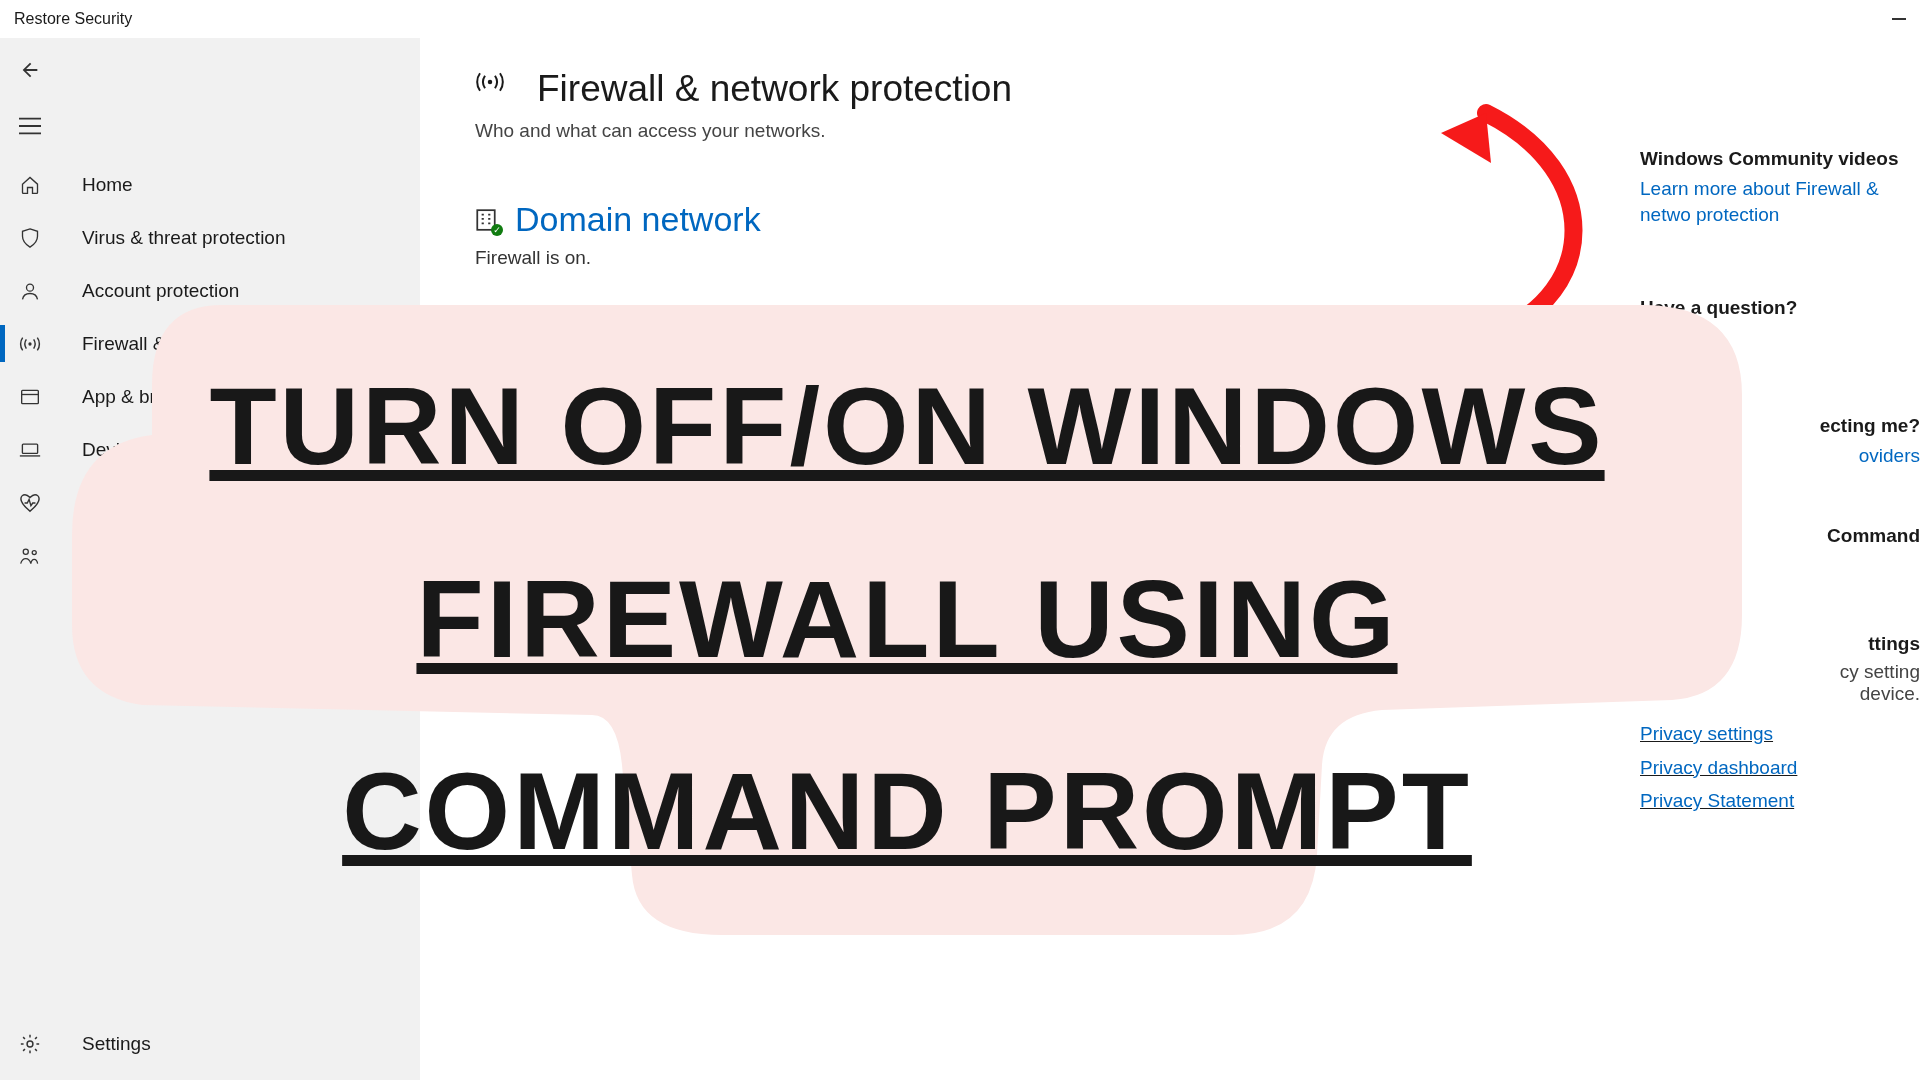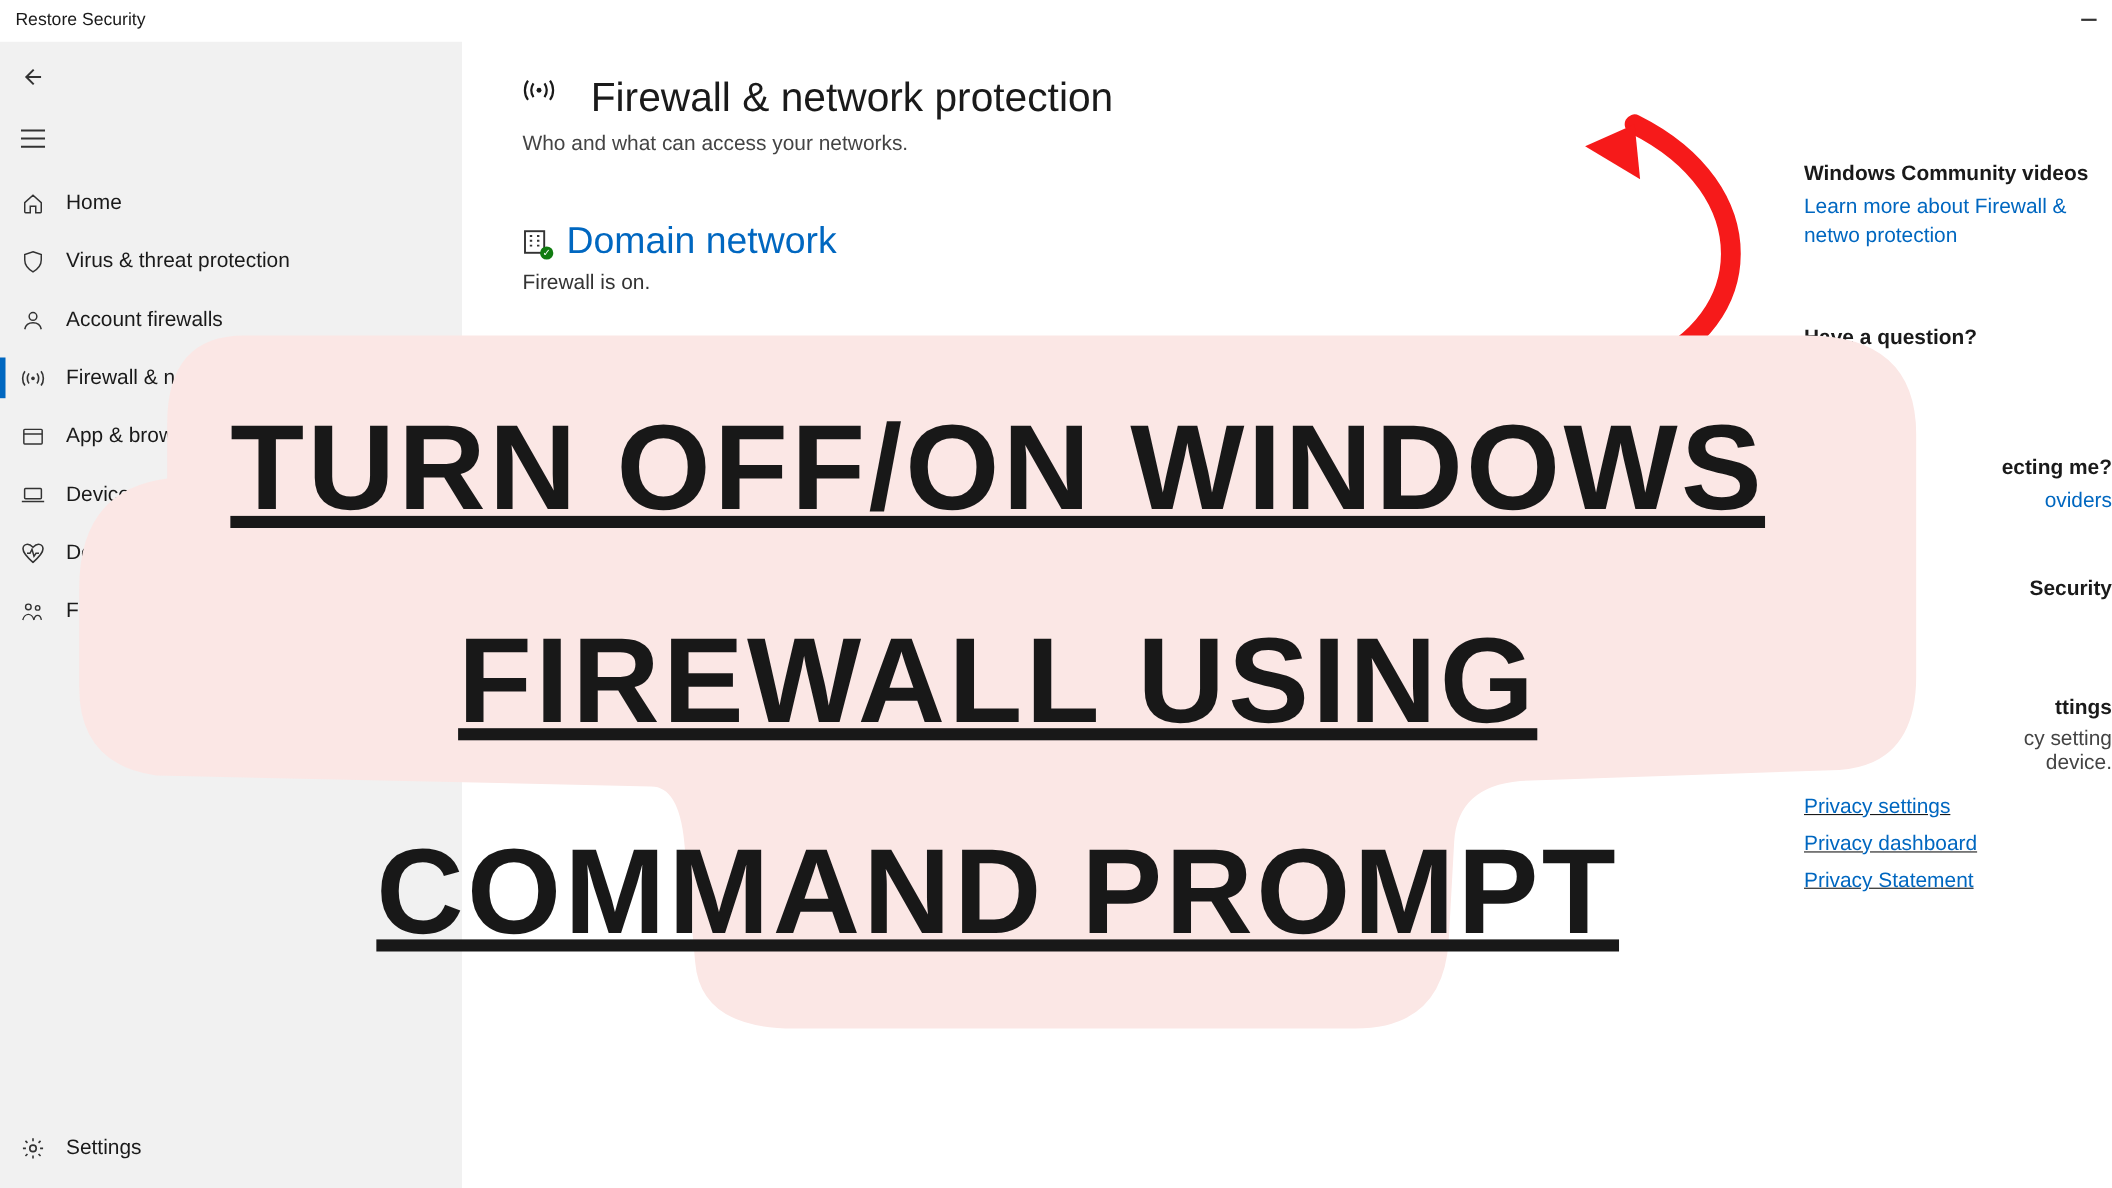--- a/index.html
+++ b/index.html
@@ -45,21 +45,21 @@
     width: 60px; height: 56px;
     display:flex; align-items:center; justify-content:center;
     font-size: 22px;
     color:#333;
   }
   .nav-list { flex:1; display:flex; flex-direction:column; margin-top:4px;}
   .nav-item {
     display:flex; align-items:center;
     height: 53px;
     padding-left: 18px;
-    gap: 18px;
+    gap: 40px;
     font-size: 19px;
     color:#1a1a1a;
     position:relative;
   }
   .nav-item.active::before {
     content:"";
     position:absolute; left:0; top:8px; bottom:8px; width:5px;
     background:#0067c0;
   }
   .nav-item .icon-slot {
@@ -192,21 +192,21 @@
         </span>
         <span>Virus &amp; threat protection</span>
       </div>
       <div class="nav-item">
         <span class="icon-slot">
           <svg width="20" height="20" viewBox="0 0 24 24">
               <circle cx="12" cy="8" r="4.2" fill="none" stroke="#333" stroke-width="1.6"></circle>
               <path d="M3 22c1-5 5-7 9-7s8 2 9 7" fill="none" stroke="#333" stroke-width="1.6"></path>
             </svg>
         </span>
-        <span>Account firewalls</span>
+        <span>Account protection</span>
       </div>
       <div class="nav-item active">
         <span class="icon-slot">
           <svg width="22" height="20" viewBox="0 0 24 20">
               <path d="M4 3c-3 4-3 10 0 14M8 5c-2 3-2 7 0 10M20 3c3 4 3 10 0 14M16 5c2 3 2 7 0 10" fill="none" stroke="#333" stroke-width="1.6"></path>
               <circle cx="12" cy="10" r="1.8" fill="#333"></circle>
             </svg>
         </span>
         <span>Firewall &amp; netw</span>
       </div>
@@ -299,21 +299,21 @@
         <div class="rc-link rc-partial">Learn more about Firewall &amp; netwo protection</div>
       </div>
       <div class="rc-block" style="margin-bottom:90px;">
         <div class="rc-head">Have a question?</div>
       </div>
       <div class="rc-block" style="margin-bottom:56px;">
         <div class="rc-head" style="text-align:right;">ecting me?</div>
         <div class="rc-link" style="text-align:right;">oviders</div>
       </div>
       <div class="rc-block" style="margin-bottom:80px;">
-        <div class="rc-head" style="text-align:right;">Security</div>
+        <div class="rc-head" style="text-align:right;">Command</div>
       </div>
       <div class="rc-block" style="margin-bottom:10px;">
         <div class="rc-head" style="text-align:right;">ttings</div>
         <div style="text-align:right;color:#444;">cy setting</div>
         <div style="text-align:right;color:#444;">device.</div>
       </div>
       <div class="rc-block" style="margin-top:6px; display:flex; flex-direction:column; gap:8px;text-decoration:underline;">
         <span class="rc-link">Privacy settings</span>
         <span class="rc-link">Privacy dashboard</span>
         <span class="rc-link">Privacy Statement</span>

